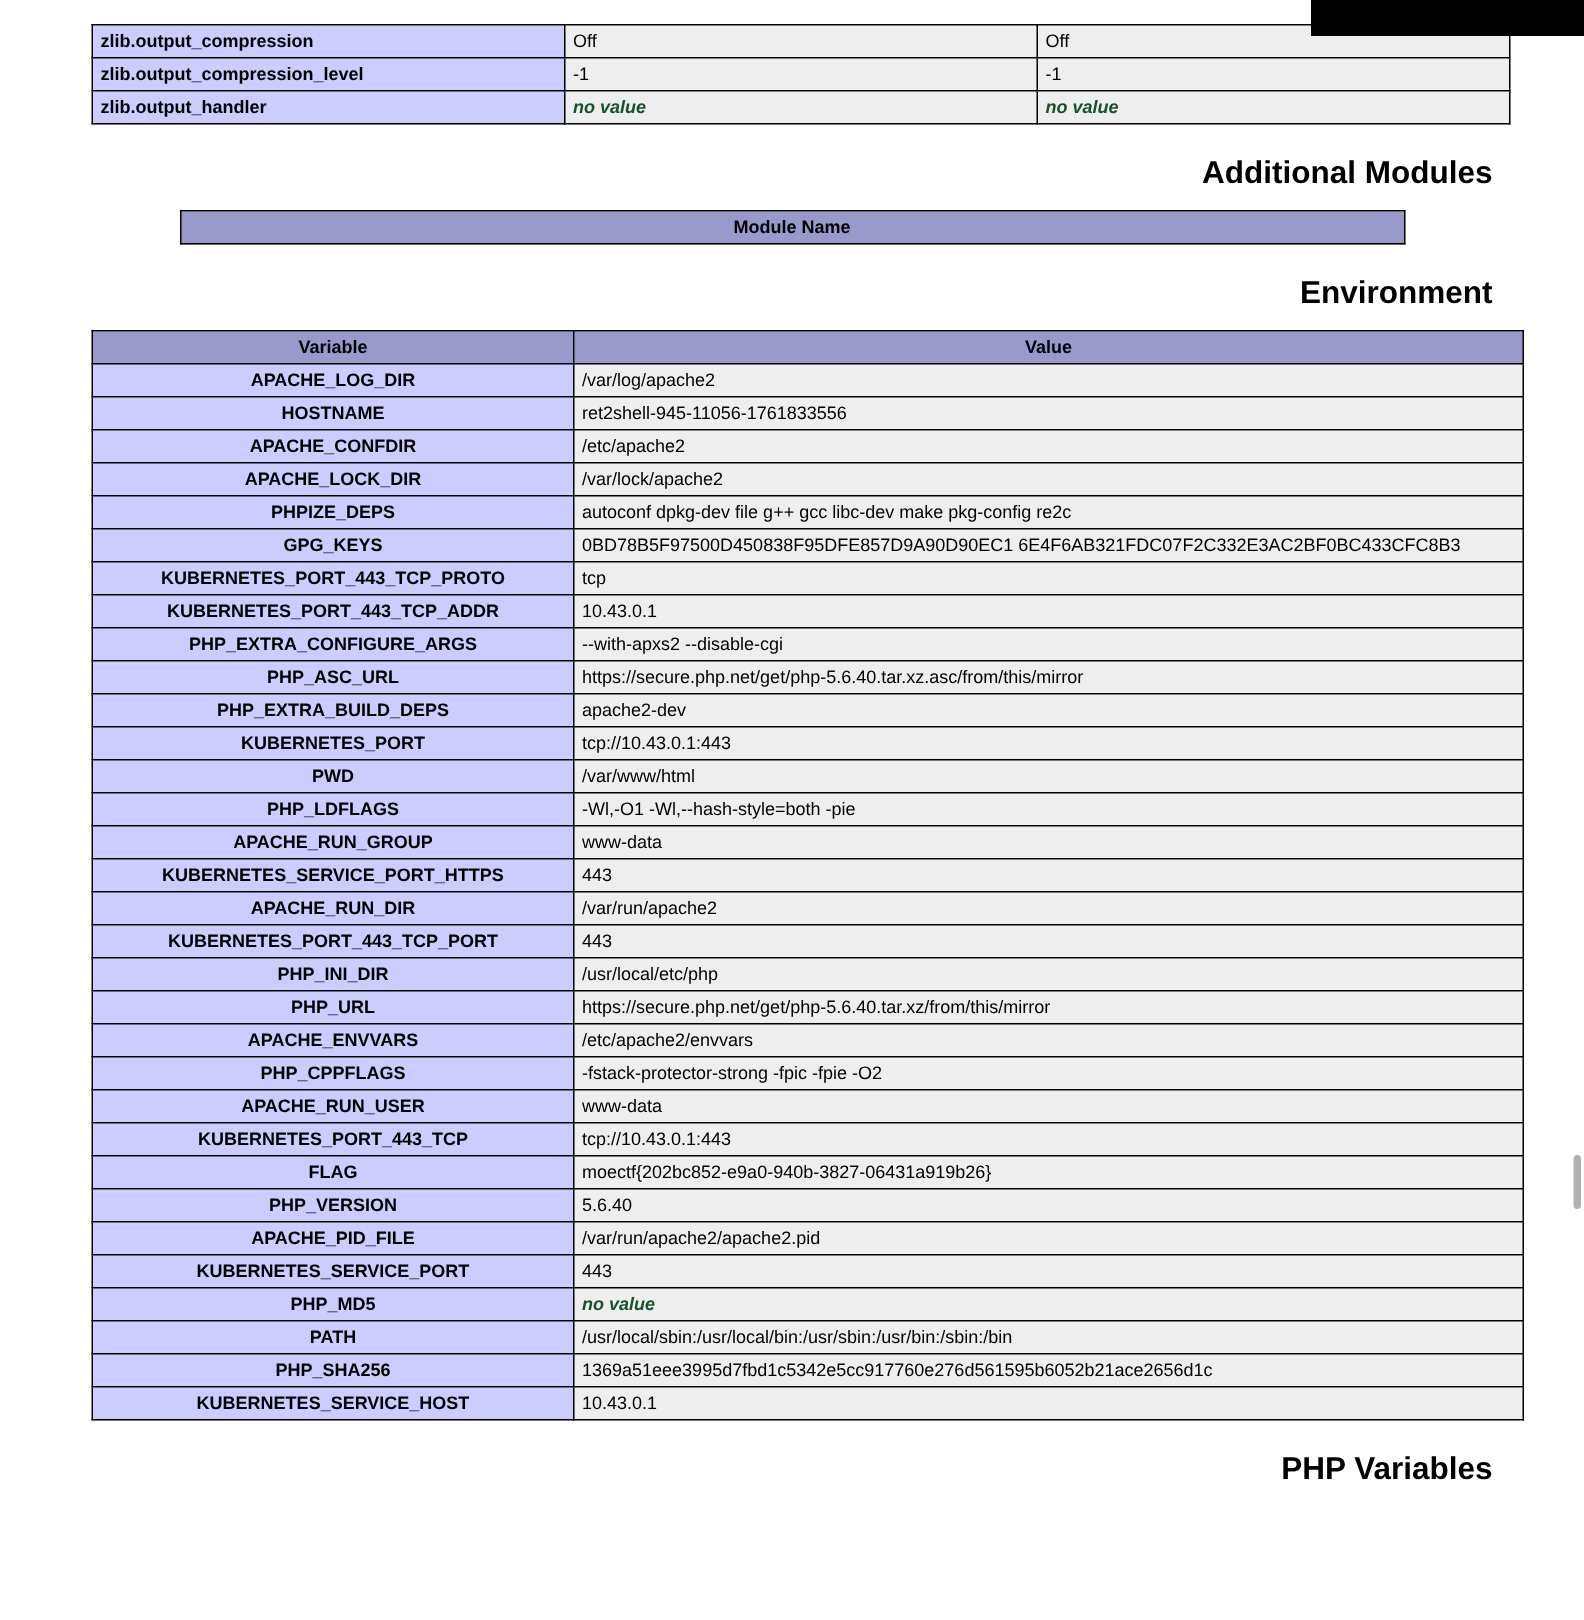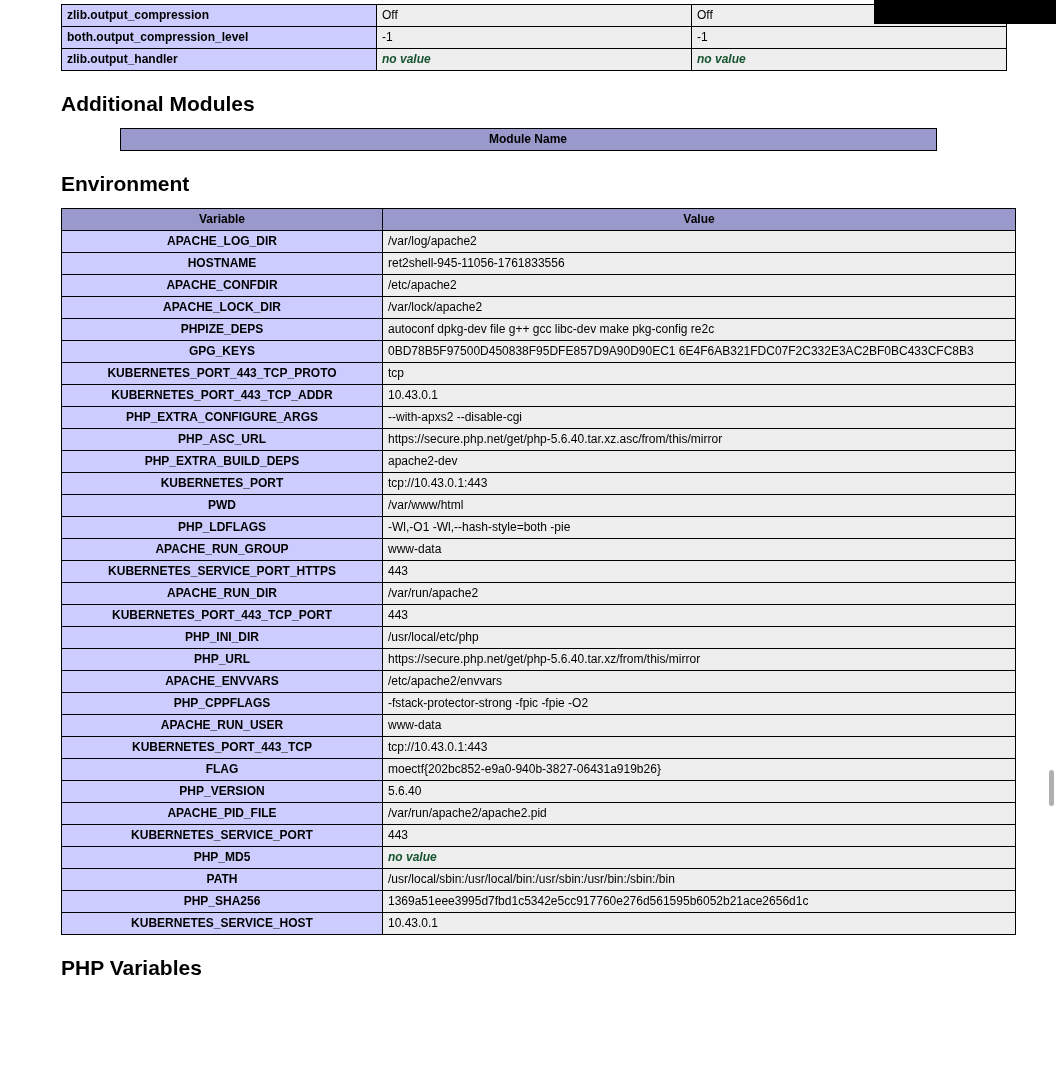--- a/index.html
+++ b/index.html
@@ -14,21 +14,21 @@
     color: #000000;
   }
   .page {
     position: relative;
     width: 1056px;
     min-height: 1080px;
     overflow: hidden;
   }
   .content {
     width: 934px;
-    margin: 4px auto;
+    margin: 16px auto;
     padding-top: 0px;
   }
   table.info {
     border-collapse: collapse;
     width: 817px;
     margin: 0 auto;
     border: 0;
     table-layout: fixed;
   }
   table.info td, table.info th {
@@ -54,21 +54,21 @@
     font-weight: bold;
     color: #000000;
     text-align: center;
   }
   .novalue {
     color: #14532d;
     font-style: italic;
     font-weight: bold;
   }
   h1.section {
-    text-align: left;
+    text-align: right;
     font-size: 21px;
     font-weight: bold;
     margin: 21px 0 12px 0;
     color: #000000;
     letter-spacing: 0px;
   }
   .col-var { width: 310px; text-align: center; }
   .col-val { width: 622px; }
   .col-three { width: 304px; }
   
@@ -117,21 +117,21 @@
   <div class="content">
 
     <table class="info top-table">
       <tbody>
         <tr>
           <td class="e col-three">zlib.output_compression</td>
           <td class="v col-three">Off</td>
           <td class="v col-three">Off</td>
         </tr>
         <tr>
-          <td class="e col-three">both.output_compression_level</td>
+          <td class="e col-three">zlib.output_compression_level</td>
           <td class="v col-three">-1</td>
           <td class="v col-three">-1</td>
         </tr>
         <tr>
           <td class="e col-three">zlib.output_handler</td>
           <td class="v col-three novalue">no value</td>
           <td class="v col-three novalue">no value</td>
         </tr>
       </tbody>
     </table>

